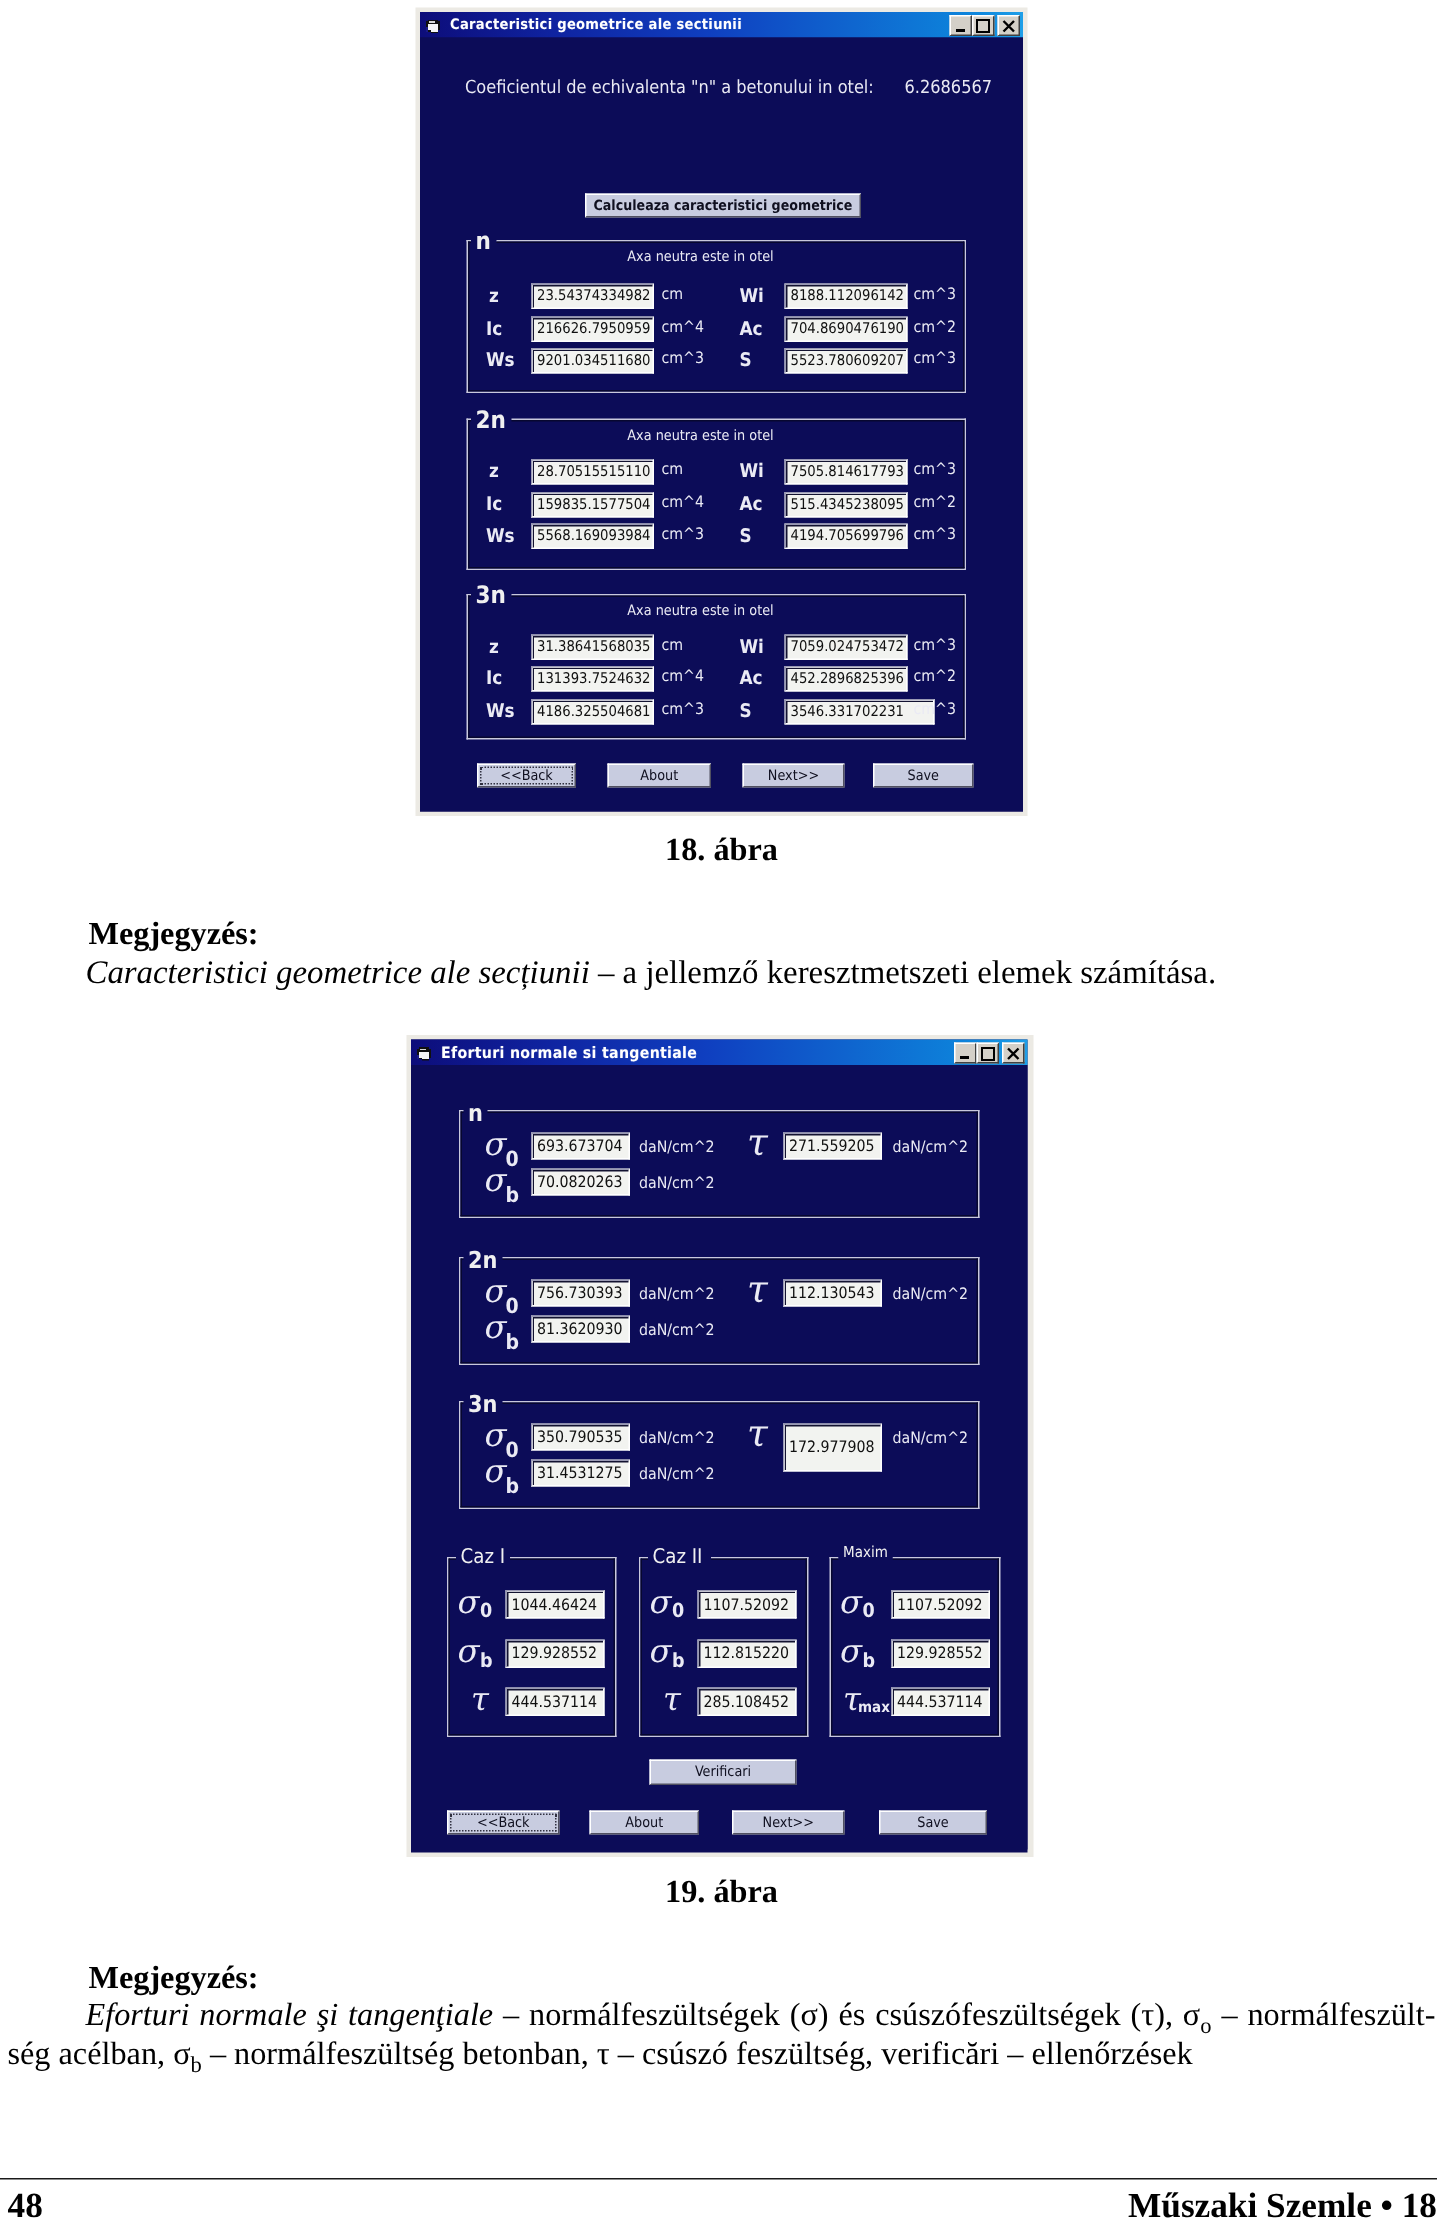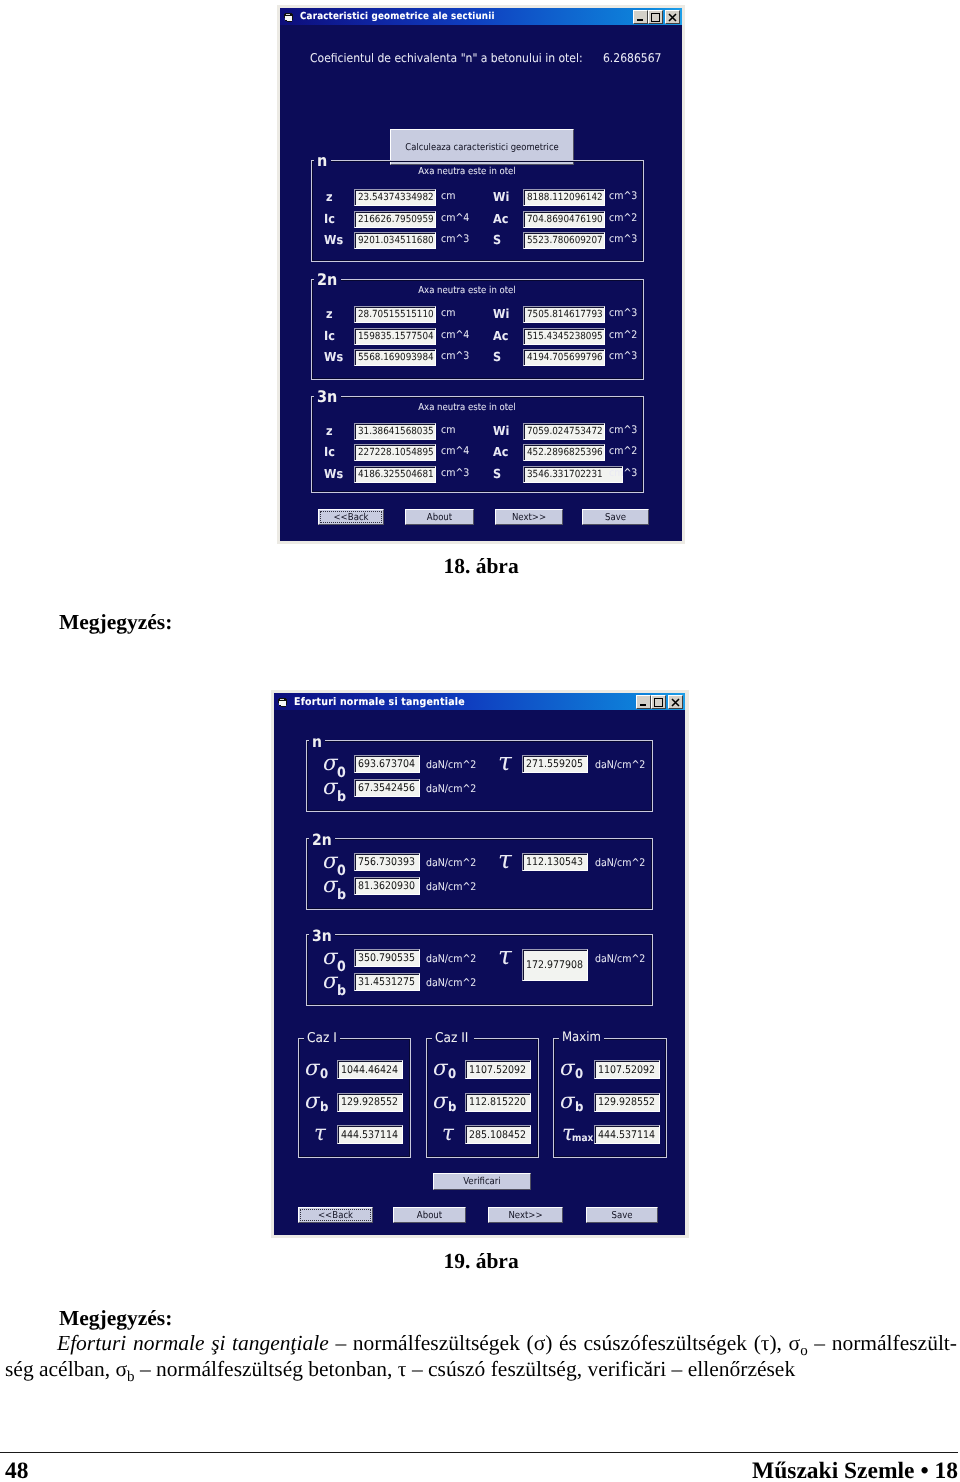--- a/index.html
+++ b/index.html
@@ -85,21 +85,21 @@
           <span class="tbtn sep">
             <svg viewBox="0 0 13 13" width="13" height="13">
                 <path d="M3 3L10 10M10 3L3 10" stroke="#000" stroke-width="1.6" fill="none"></path>
               </svg>
           </span>
         </span>
       </div>
       <div class="client" id="f1client" style="width:402px;height:516px;">
           <div class="lbl" style="left:30px;top:26px;font-size:12px;">Coeficientul de echivalenta "n" a betonului in otel:</div>
           <div class="lbl" style="left:323px;top:26px;font-size:12px;">6.2686567</div>
-          <div class="btn" style="left:110px;top:104px;width:184px;height:36px;font-size:9.4px;">Calculeaza caracteristici geometrice</div>
+          <div class="btn" style="left:110px;top:104px;width:184px;height:16px;font-size:9.4px;font-weight:bold;">Calculeaza caracteristici geometrice</div>
           <div class="grp" style="left:31px;top:135px;width:333px;height:102px;">
             <div style="position:absolute;left:0;top:0;height:1px;width:6px;background:#c9c9dd;"></div>
             <div style="position:absolute;left:20px;top:0;right:0;height:1px;background:#c9c9dd;"></div>
             <div style="position:absolute;left:1px;top:1px;height:1px;width:5px;background:#07072f;"></div>
             <div style="position:absolute;left:20px;top:1px;right:1px;height:1px;background:#07072f;"></div>
             <div style="position:absolute;left:0;top:0;width:1px;height:102px;background:#c9c9dd;"></div>
             <div style="position:absolute;left:1px;top:1px;width:1px;height:101px;background:#07072f;"></div>
             <div style="position:absolute;right:0;top:0;width:1px;height:102px;background:#c9c9dd;"></div>
             <div style="position:absolute;right:1px;top:1px;width:1px;height:100px;background:#07072f;"></div>
             <div style="position:absolute;left:0;bottom:0;right:0;height:1px;background:#c9c9dd;"></div>
@@ -170,21 +170,21 @@
             <div style="position:absolute;left:1px;bottom:1px;right:1px;height:1px;background:#07072f;"></div>
             <div class="legend" style="left:3px;top:-9px;font-size:16px;font-weight:bold;">3n</div>
             <div class="lbl" style="left:26px;top:6px;width:260px;text-align:center;font-size:9.5px;">Axa neutra este in otel</div>
             <div class="lbl b" style="left:15px;top:26.5px;font-size:12.5px;">z</div>
             <div class="tb" style="left:43px;top:26.5px;width:82px;height:17px;">31.38641568035</div>
             <div class="lbl" style="left:130px;top:27.5px;font-size:10.5px;">cm</div>
             <div class="lbl b" style="left:182px;top:26.5px;font-size:12.5px;">Wi</div>
             <div class="tb" style="left:212px;top:26.5px;width:82px;height:17px;">7059.024753472</div>
             <div class="lbl" style="left:298px;top:27.5px;font-size:10.5px;">cm^3</div>
             <div class="lbl b" style="left:13px;top:48px;font-size:12.5px;">Ic</div>
-            <div class="tb" style="left:43px;top:48px;width:82px;height:17px;">227228.1054895</div>
+            <div class="tb" style="left:43px;top:48px;width:82px;height:17px;">131393.7524632</div>
             <div class="lbl" style="left:130px;top:49px;font-size:10.5px;">cm^4</div>
             <div class="lbl b" style="left:182px;top:48px;font-size:12.5px;">Ac</div>
             <div class="tb" style="left:212px;top:48px;width:82px;height:17px;">452.2896825396</div>
             <div class="lbl" style="left:298px;top:49px;font-size:10.5px;">cm^2</div>
             <div class="lbl b" style="left:13px;top:69.5px;font-size:12.5px;">Ws</div>
             <div class="tb" style="left:43px;top:69.5px;width:82px;height:17px;">4186.325504681</div>
             <div class="lbl" style="left:130px;top:70.5px;font-size:10.5px;">cm^3</div>
             <div class="lbl b" style="left:182px;top:69.5px;font-size:12.5px;">S</div>
             <div class="tb" style="left:212px;top:69.5px;width:100px;height:17px;">3546.331702231</div>
             <div class="lbl" style="left:298px;top:70.5px;font-size:10.5px;">cm^3</div>
@@ -194,20 +194,23 @@
           <div class="btn" style="left:215px;top:484px;width:68px;height:16px;font-size:9.5px;">Next&gt;&gt;</div>
           <div class="btn" style="left:302px;top:484px;width:67px;height:16px;font-size:9.5px;">Save</div>
         </div>
     </div>
   </div>
 
   <div class="cap" style="left:0px;top:554px;width:962px;font-size:21.5px;">18. ábra</div>
 
   <div class="para" style="left:59px;top:610px;width:860px;font-size:21.5px;font-weight:bold;">
     <span>Megjegyzés:</span>
+  </div>
+  <div class="para" style="left:57px;top:635px;width:880px;font-size:21.9px;">
+    <span class="it">Caracteristici geometrice ale secțiunii</span><span> – a jellemző keresztmetszeti elemek számítása.</span>
   </div>
 
   <div class="win-outer" style="left:271px;top:690px;width:418px;height:548px;">
     <div class="win" style="left:3px;top:3px;width:411px;height:542px;border:none;box-shadow:none;">
       <div class="titlebar" style="width:411px;">
         <span class="title-icon">
           <svg viewBox="0 0 10 10" width="10" height="10" shape-rendering="crispEdges">
             <rect x="0" y="2" width="1" height="6" fill="#101010"></rect>
             <rect x="1" y="1" width="7" height="1" fill="#101010"></rect>
             <rect x="8" y="2" width="1" height="6" fill="#101010"></rect>
@@ -255,21 +258,21 @@
             <div class="legend" style="left:3px;top:-7px;font-size:15.5px;font-weight:bold;">n</div>
             <div class="lbl" style="left:17px;top:13px;font-size:21.5px;font-family:&quot;DejaVu Serif&quot;,serif;font-style:italic;line-height:1;">σ</div>
             <div class="lbl" style="left:31px;top:26px;font-size:14px;font-weight:bold;line-height:1;z-index:5;">0</div>
             <div class="tb" style="left:48px;top:15px;width:66px;height:18px;font-size:10.5px;">693.673704</div>
             <div class="lbl" style="left:120px;top:19px;font-size:10.5px;">daN/cm^2</div>
             <div class="lbl" style="left:192px;top:9px;font-size:25px;font-family:&quot;DejaVu Serif&quot;,serif;font-style:italic;line-height:1;">τ</div>
             <div class="tb" style="left:216px;top:15px;width:66px;height:18px;font-size:10.5px;">271.559205</div>
             <div class="lbl" style="left:289px;top:19px;font-size:10.5px;">daN/cm^2</div>
             <div class="lbl" style="left:17px;top:37px;font-size:21.5px;font-family:&quot;DejaVu Serif&quot;,serif;font-style:italic;line-height:1;">σ</div>
             <div class="lbl" style="left:31px;top:50px;font-size:14px;font-weight:bold;line-height:1;z-index:5;">b</div>
-            <div class="tb" style="left:48px;top:39px;width:66px;height:18px;font-size:10.5px;">67.3542456</div>
+            <div class="tb" style="left:48px;top:39px;width:66px;height:18px;font-size:10.5px;">70.0820263</div>
             <div class="lbl" style="left:120px;top:43px;font-size:10.5px;">daN/cm^2</div>
           </div>
           <div class="grp" style="left:32px;top:128px;width:347px;height:72px;">
             <div style="position:absolute;left:0;top:0;height:1px;width:6px;background:#c9c9dd;"></div>
             <div style="position:absolute;left:28px;top:0;right:0;height:1px;background:#c9c9dd;"></div>
             <div style="position:absolute;left:1px;top:1px;height:1px;width:5px;background:#07072f;"></div>
             <div style="position:absolute;left:28px;top:1px;right:1px;height:1px;background:#07072f;"></div>
             <div style="position:absolute;left:0;top:0;width:1px;height:72px;background:#c9c9dd;"></div>
             <div style="position:absolute;left:1px;top:1px;width:1px;height:71px;background:#07072f;"></div>
             <div style="position:absolute;right:0;top:0;width:1px;height:72px;background:#c9c9dd;"></div>
@@ -359,21 +362,21 @@
             <div style="position:absolute;left:0;top:0;height:1px;width:6px;background:#c9c9dd;"></div>
             <div style="position:absolute;left:42px;top:0;right:0;height:1px;background:#c9c9dd;"></div>
             <div style="position:absolute;left:1px;top:1px;height:1px;width:5px;background:#07072f;"></div>
             <div style="position:absolute;left:42px;top:1px;right:1px;height:1px;background:#07072f;"></div>
             <div style="position:absolute;left:0;top:0;width:1px;height:120px;background:#c9c9dd;"></div>
             <div style="position:absolute;left:1px;top:1px;width:1px;height:119px;background:#07072f;"></div>
             <div style="position:absolute;right:0;top:0;width:1px;height:120px;background:#c9c9dd;"></div>
             <div style="position:absolute;right:1px;top:1px;width:1px;height:118px;background:#07072f;"></div>
             <div style="position:absolute;left:0;bottom:0;right:0;height:1px;background:#c9c9dd;"></div>
             <div style="position:absolute;left:1px;bottom:1px;right:1px;height:1px;background:#07072f;"></div>
-            <div class="legend" style="left:6px;top:-8px;font-size:13px;">Maxim</div>
+            <div class="legend" style="left:6px;top:-8px;font-size:10px;">Maxim</div>
             <div class="lbl" style="left:7px;top:20px;font-size:21.5px;font-family:&quot;DejaVu Serif&quot;,serif;font-style:italic;line-height:1;">σ</div>
             <div class="lbl" style="left:22px;top:30px;font-size:13px;font-weight:bold;line-height:1;z-index:5;">0</div>
             <div class="tb" style="left:41px;top:22px;width:66px;height:19px;font-size:10.5px;">1107.52092</div>
             <div class="lbl" style="left:7px;top:52.5px;font-size:21.5px;font-family:&quot;DejaVu Serif&quot;,serif;font-style:italic;line-height:1;">σ</div>
             <div class="lbl" style="left:22px;top:62.5px;font-size:13px;font-weight:bold;line-height:1;z-index:5;">b</div>
             <div class="tb" style="left:41px;top:54.5px;width:66px;height:19px;font-size:10.5px;">129.928552</div>
             <div class="lbl" style="left:9px;top:85px;font-size:21.5px;font-family:&quot;DejaVu Serif&quot;,serif;font-style:italic;line-height:1;">τ</div>
             <div class="lbl" style="left:19px;top:96px;font-size:10px;font-weight:bold;line-height:1;z-index:5;">max</div>
             <div class="tb" style="left:41px;top:87px;width:66px;height:19px;font-size:10.5px;">444.537114</div>
           </div>

